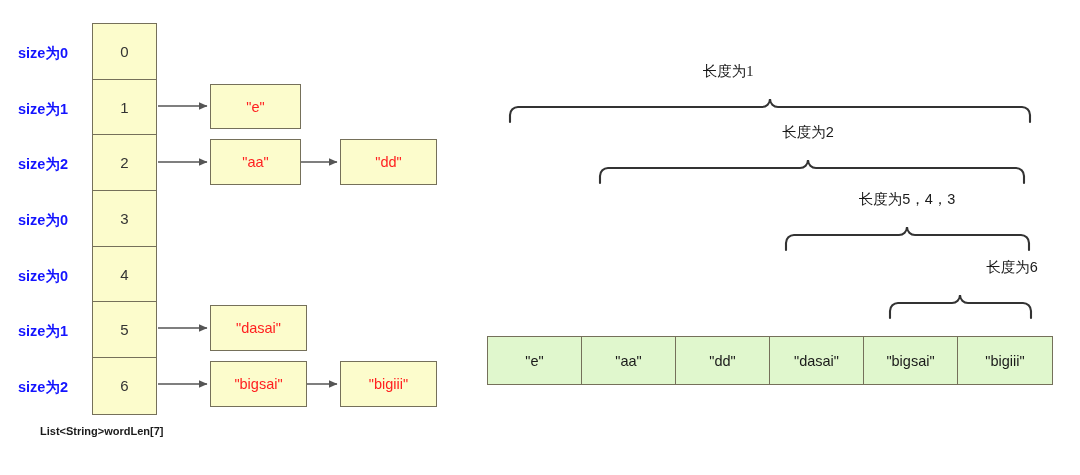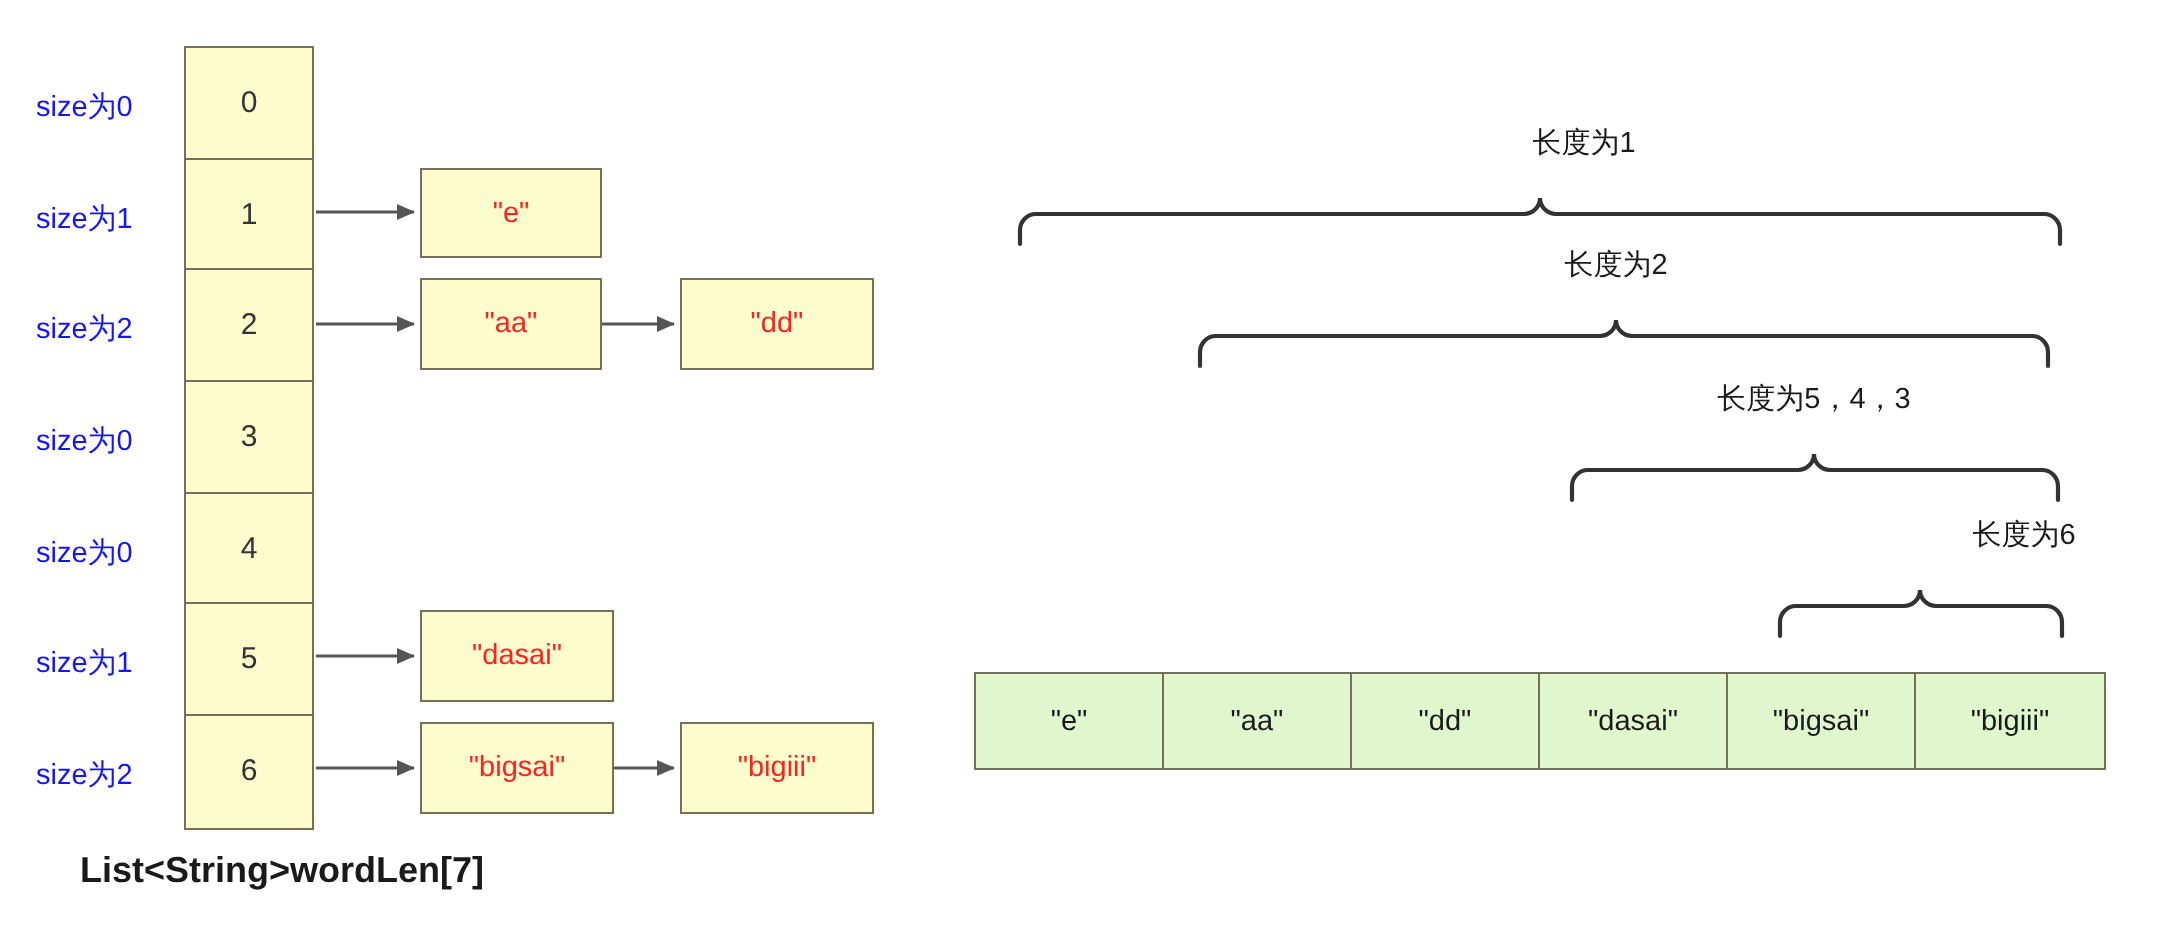--- a/index.html
+++ b/index.html
@@ -42,21 +42,21 @@
     font-size: 15px;
     color: #333333;
   }
   .bucket-cell:last-child { border-bottom: none; }
 
   
   .size-label {
     position: absolute;
     left: 18px;
     font-size: 14.5px;
-    font-weight: normal;
+    font-weight: bold;
     color: #1414ff;
     white-space: nowrap;
   }
 
   
   .node-box {
     position: absolute;
     box-sizing: border-box;
     background: #fcfccc;
     border: 1.5px solid #75705a;
@@ -66,21 +66,21 @@
     font-size: 14.5px;
     color: #ff2020;
     white-space: nowrap;
   }
 
   
   .caption {
     position: absolute;
     left: 40px;
     top: 425px;
-    font-size: 18px;
+    font-size: 11px;
     font-weight: bold;
     color: #1a1a1a;
     white-space: nowrap;
   }
 
   
   .array-row {
     position: absolute;
     left: 487px;
     top: 336px;
@@ -175,21 +175,21 @@
 
   <div class="node-box" style="left:210px; top:305px; width:97px; height:46px;">"dasai"</div>
 
   <div class="node-box" style="left:210px; top:361px; width:97px; height:46px;">"bigsai"</div>
   <div class="node-box" style="left:340px; top:361px; width:97px; height:46px;">"bigiii"</div>
 </div>
 
 <div class="caption">List&lt;String&gt;wordLen[7]</div>
 
 <div>
-  <div class="brace-label" style="left:792px; top:62px;">长度为1</div>
+  <div class="brace-label" style="left:728px; top:62px;font-family:Liberation Serif, serif;">长度为1</div>
   <div class="brace-label" style="left:808px; top:123px;text-align:right;">长度为2</div>
   <div class="brace-label" style="left:907px; top:190px;">长度为5，4，3</div>
   <div class="brace-label" style="left:1012px; top:258px;">长度为6</div>
 </div>
 
 <div class="array-row">
   <div class="array-cell">"e"</div>
   <div class="array-cell">"aa"</div>
   <div class="array-cell">"dd"</div>
   <div class="array-cell">"dasai"</div>

